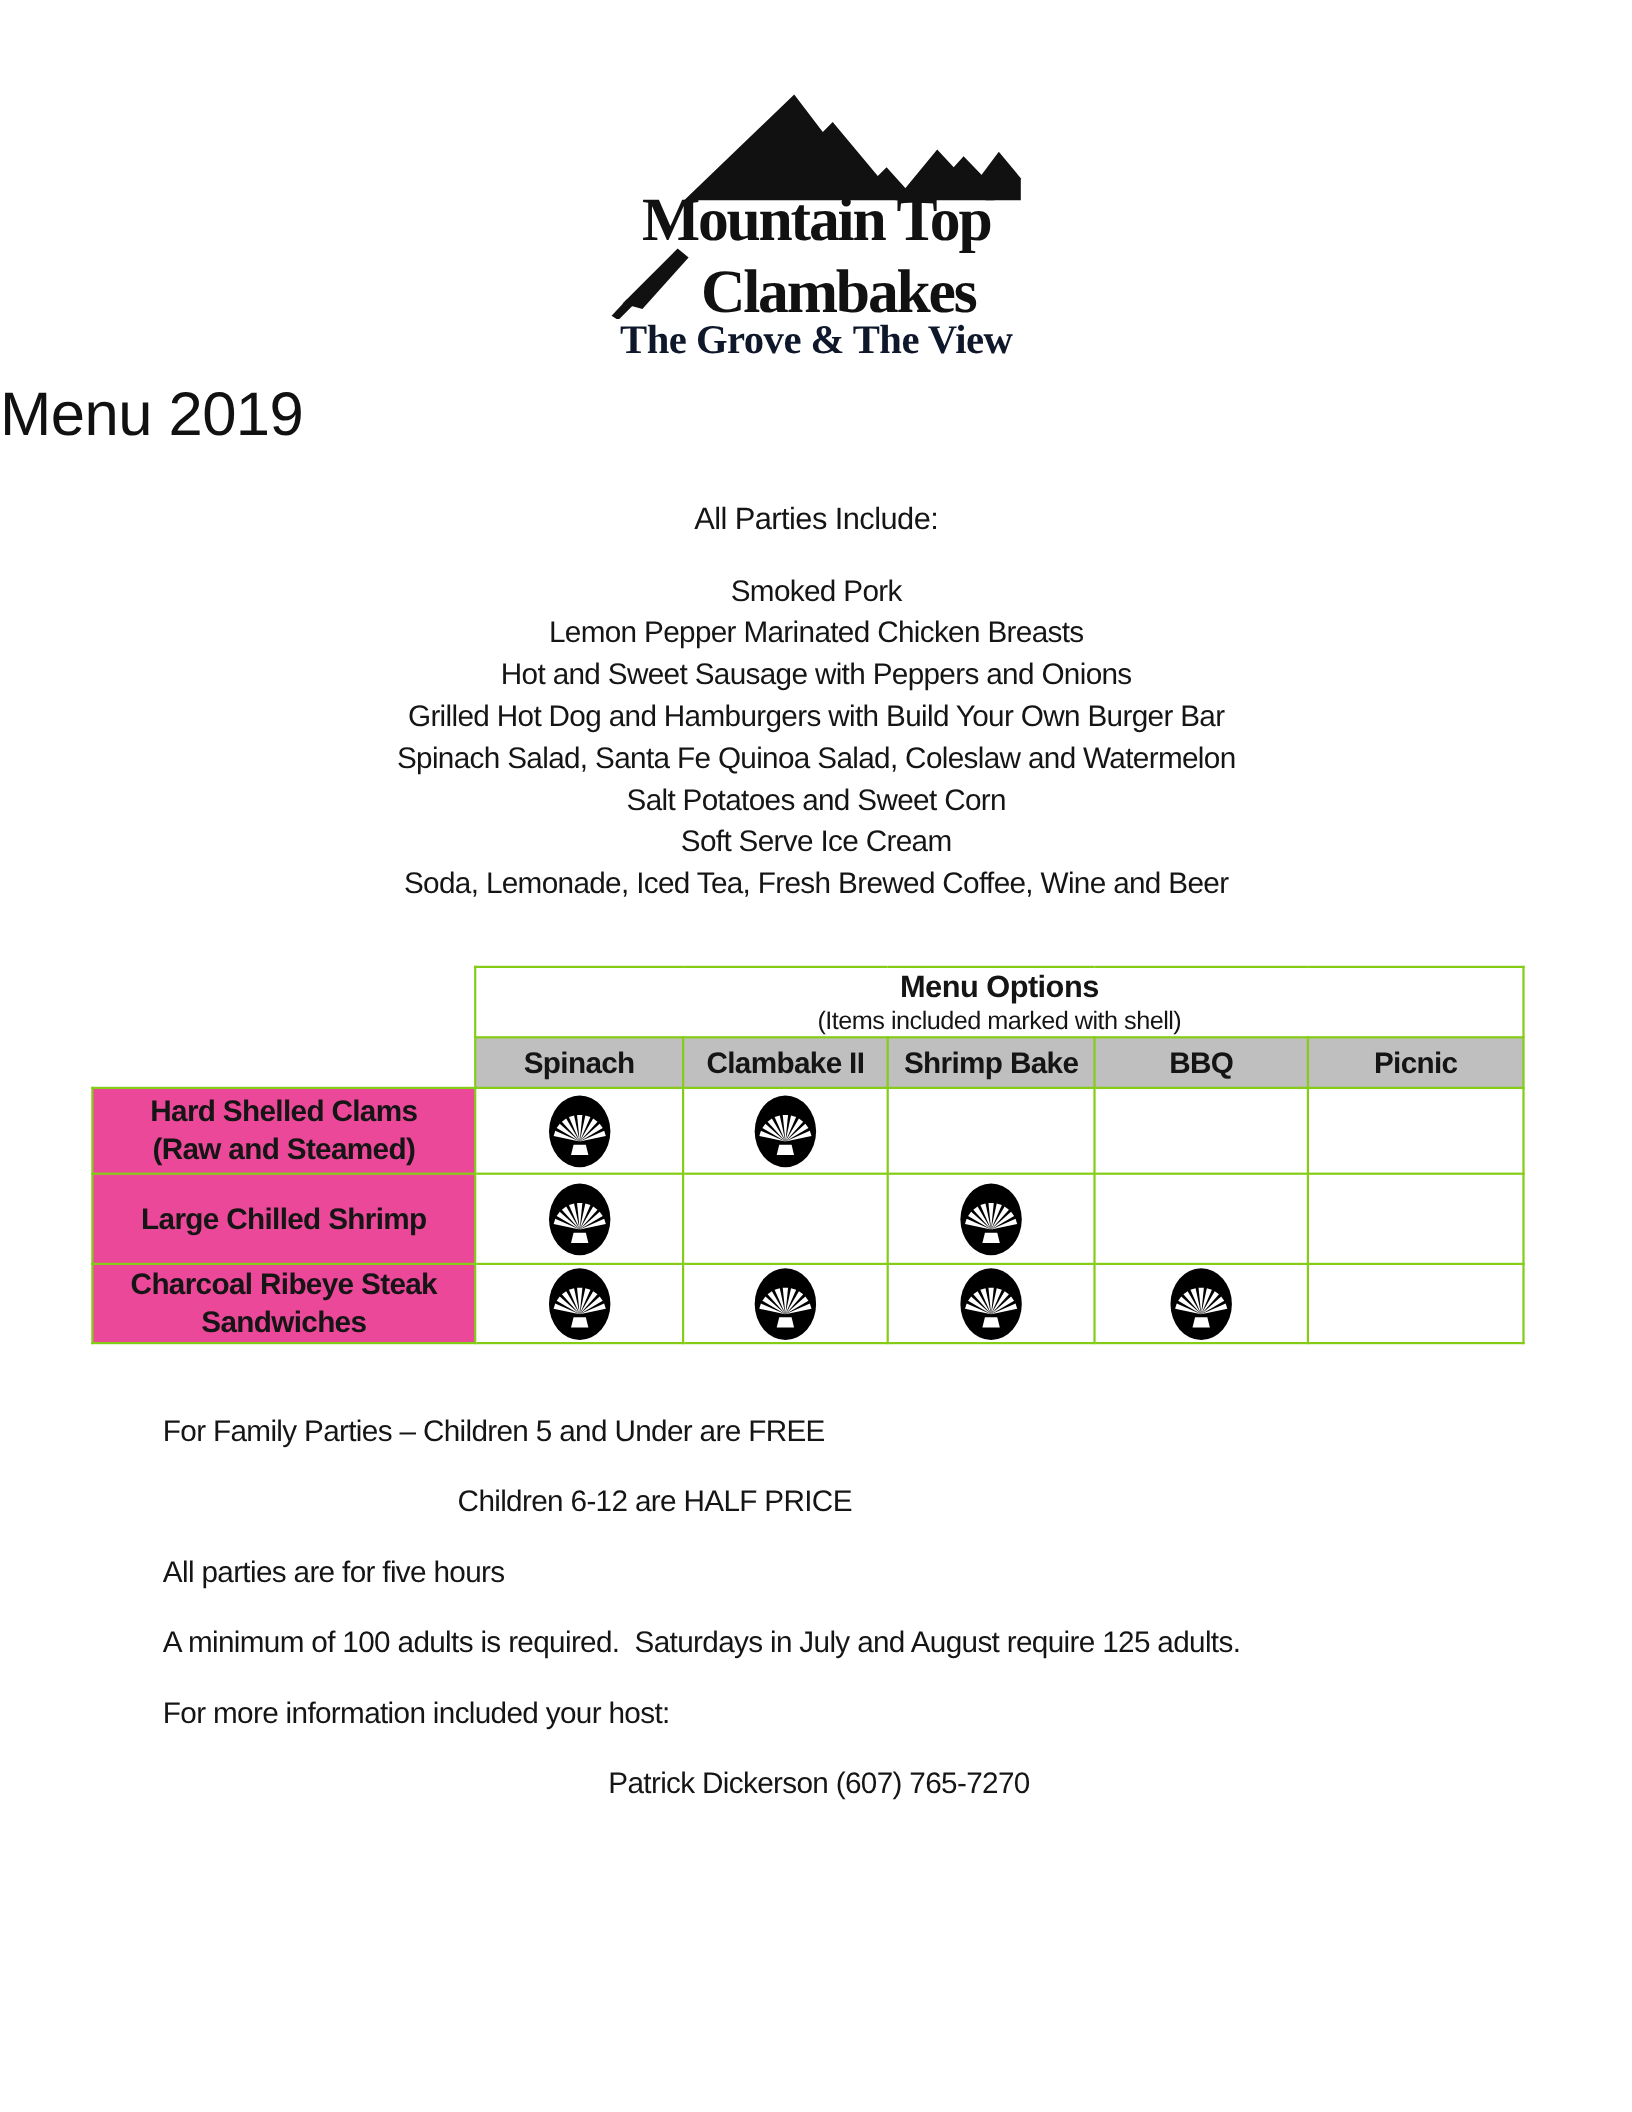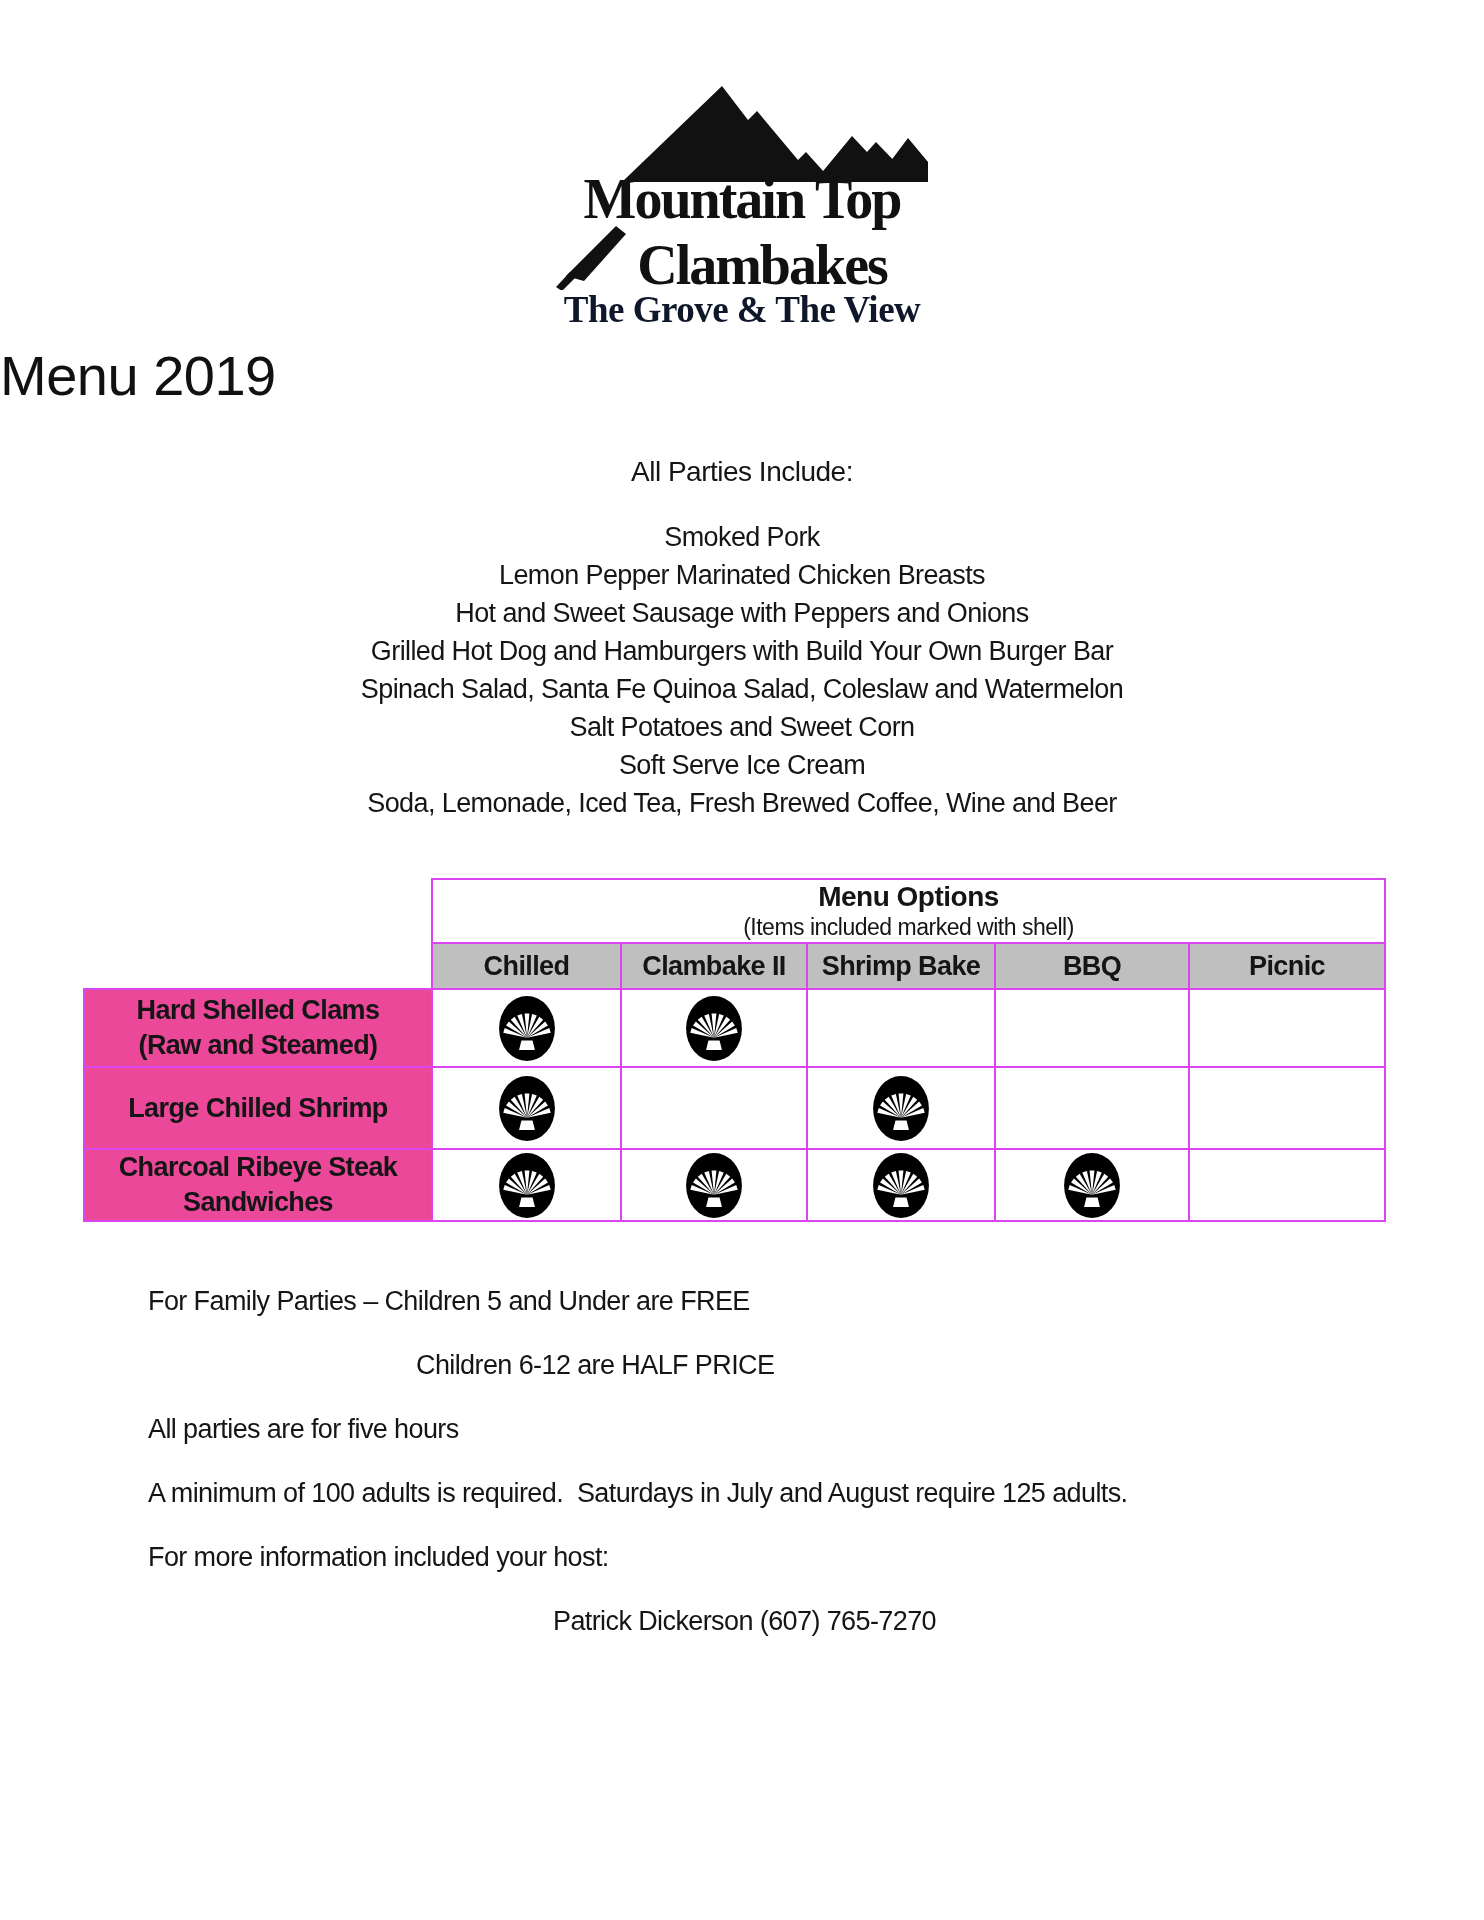--- a/index.html
+++ b/index.html
@@ -33,21 +33,21 @@
   .includes-list { margin-top: 30px; text-align: center; }
   .includes-list .inc-item {
     font-size: 27px; line-height: 38px; letter-spacing: -0.6px;
   }
 
   
   table.menu-table {
     border-collapse: collapse; table-layout: fixed;
     margin: 56px 0 0 83px; width: 1301px;
   }
-  .menu-table td, .menu-table th { border: 2px solid #d946ef; padding: 0; }
+  .menu-table td, .menu-table th { border: 2px solid #84cc16; padding: 0; }
   .menu-table .nocell { border: none; background: transparent; }
   .mo-cell { height: 64px; text-align: center; vertical-align: middle; background:#fff; }
   .mo-title { font-weight: bold; font-size: 28px; letter-spacing: -0.5px; }
   .mo-sub { font-size: 23px; letter-spacing: -0.5px; margin-top: 1px; }
   .col-hdr {
     background: #bfbfbf; height: 46px; text-align: center; vertical-align: middle;
     font-weight: bold; font-size: 27px; letter-spacing: -0.6px;
   }
   .row-label {
     text-align: center; vertical-align: middle;
@@ -115,21 +115,21 @@
     <tbody>
         <tr>
       <td class="nocell"></td>
       <td class="mo-cell" colspan="5">
         <div class="mo-title">Menu Options</div>
         <div class="mo-sub">(Items included marked with shell)</div>
       </td>
     </tr>
     <tr>
       <td class="nocell"></td>
-      <th class="col-hdr">Chilled</th>
+      <th class="col-hdr">Spinach</th>
       <th class="col-hdr">Clambake II</th>
       <th class="col-hdr">Shrimp Bake</th>
       <th class="col-hdr">BBQ</th>
       <th class="col-hdr">Picnic</th>
     </tr>
     <tr class="r1">
       <th class="row-label">
         <div>Hard Shelled Clams</div>
         <div>(Raw and Steamed)</div>
       </th>

